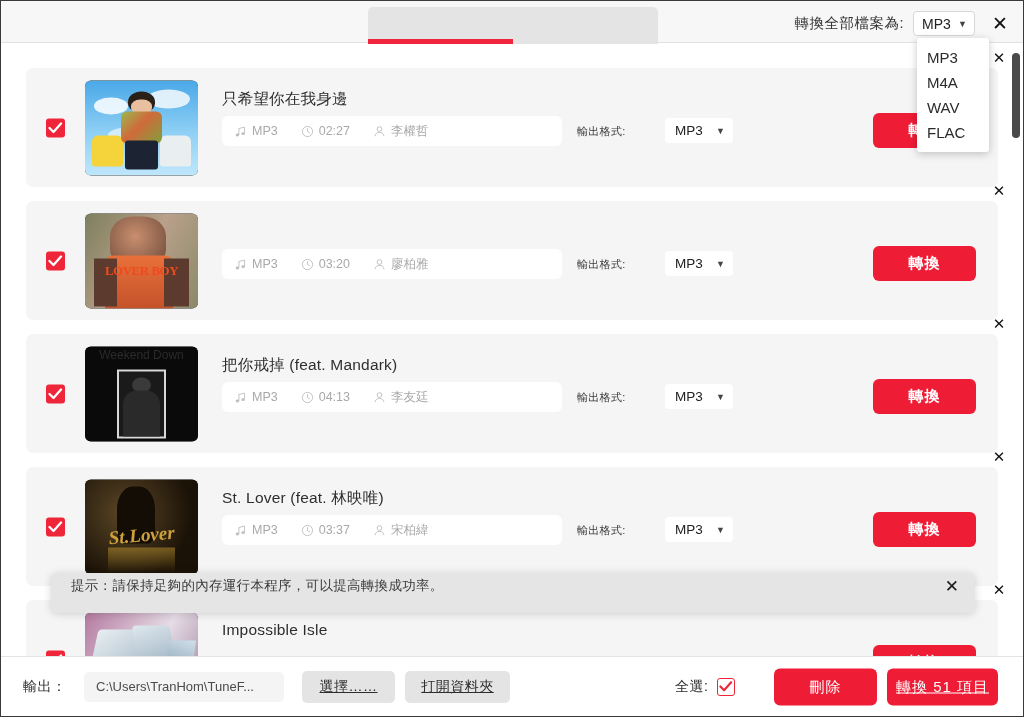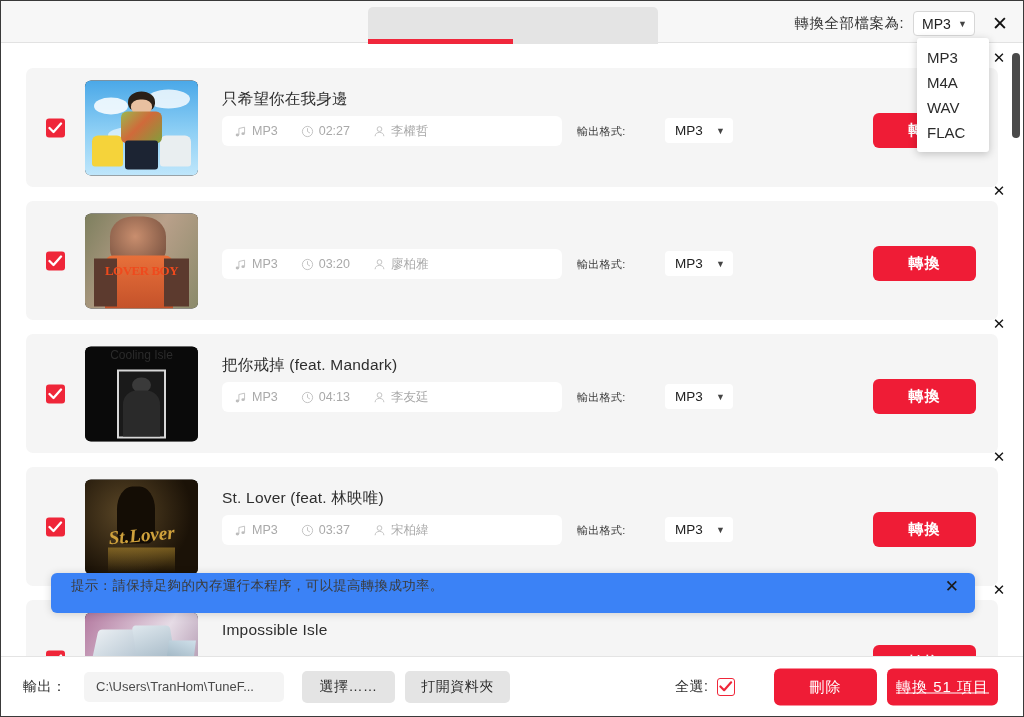--- a/index.html
+++ b/index.html
@@ -189,21 +189,21 @@
     font-family: inherit;
     letter-spacing: 1px;
     cursor: pointer;
     font-weight: bold;
   }
 
   
   #tip {
     position: absolute; left: 50px; top: 572px;
     width: 924px; height: 40px;
-    background: #3b82f6;
+    background: #e5e5e5;
     border-radius: 6px;
     box-shadow: 0 1px 9px rgba(0,0,0,.16);
     display: flex; align-items: center;
     padding: 0 16px 14px 20px;
     z-index: 40;
   }
   #tip .tip-text { font-size: 13.5px; color: #3b3b3b; letter-spacing: .3px; }
   #tip .tip-close {
     margin-left: auto;
     font-size: 17px; color: #1a1a1a;
@@ -255,20 +255,21 @@
     position: absolute; top: 50%;
     transform: translateY(-50%);
     height: 32px;
     background: #e4e4e4;
     border: none;
     border-radius: 5px;
     font-family: inherit;
     font-size: 14px; color: #2e2e2e;
     letter-spacing: .5px;
     cursor: pointer;
+    text-decoration: underline;
   }
   #btn-choose { left: 301px; width: 93px; }
   #btn-openfolder { left: 404px; width: 105px; }
 
   .selall-wrap {
     position: absolute; left: 674px; top: 50%;
     transform: translateY(-50%);
     display: flex; align-items: center; gap: 9px;
   }
   .selall-label { font-size: 14px; color: #2f2f2f; letter-spacing: .5px; }
@@ -445,21 +446,21 @@
 
     <div class="row" style="top:290px;">
       <div class="row-close">✕</div>
       <div class="chk">
         <svg width="15" height="13" viewBox="0 0 15 13">
             <path d="M1.5 6.5 L5.5 10.5 L13 2" stroke="#fff" stroke-width="2.3" fill="none" stroke-linecap="round" stroke-linejoin="round"></path>
           </svg>
       </div>
       <div class="art">
         <div class="inner" style="background:#0a0a0a;">
-          <div style="position:absolute;left:0;top:2%;width:100%;text-align:center;font-size:12px;color:#2b2b2b;font-family:'Liberation Sans',sans-serif;">Cooling Isle</div>
+          <div style="position:absolute;left:0;top:2%;width:100%;text-align:center;font-size:12px;color:#2b2b2b;font-family:'Liberation Sans',sans-serif;">Weekend Down</div>
           <div style="position:absolute;left:28%;top:25%;width:44%;height:72%;background:#d8d8d8;"></div>
           <div style="position:absolute;left:30%;top:27%;width:40%;height:68%;background:#1a1a1a;"></div>
           <div style="position:absolute;left:42%;top:33%;width:16%;height:16%;background:#3a3a3a;border-radius:50%;"></div>
           <div style="position:absolute;left:34%;top:47%;width:32%;height:48%;background:#2a2a2a;border-radius:14px 14px 0 0;"></div>
         </div>
       </div>
       <div class="art-title">把你戒掉 (feat. Mandark)</div>
       <div class="meta">
         <div class="seg">
           <svg width="13" height="13" viewBox="0 0 16 16">

